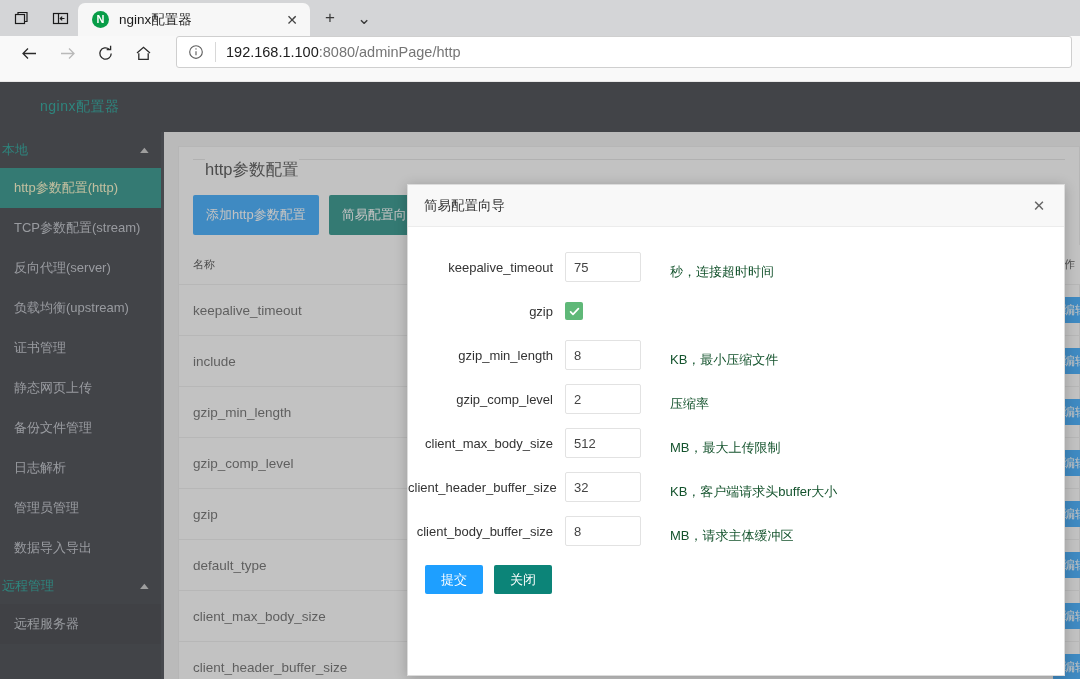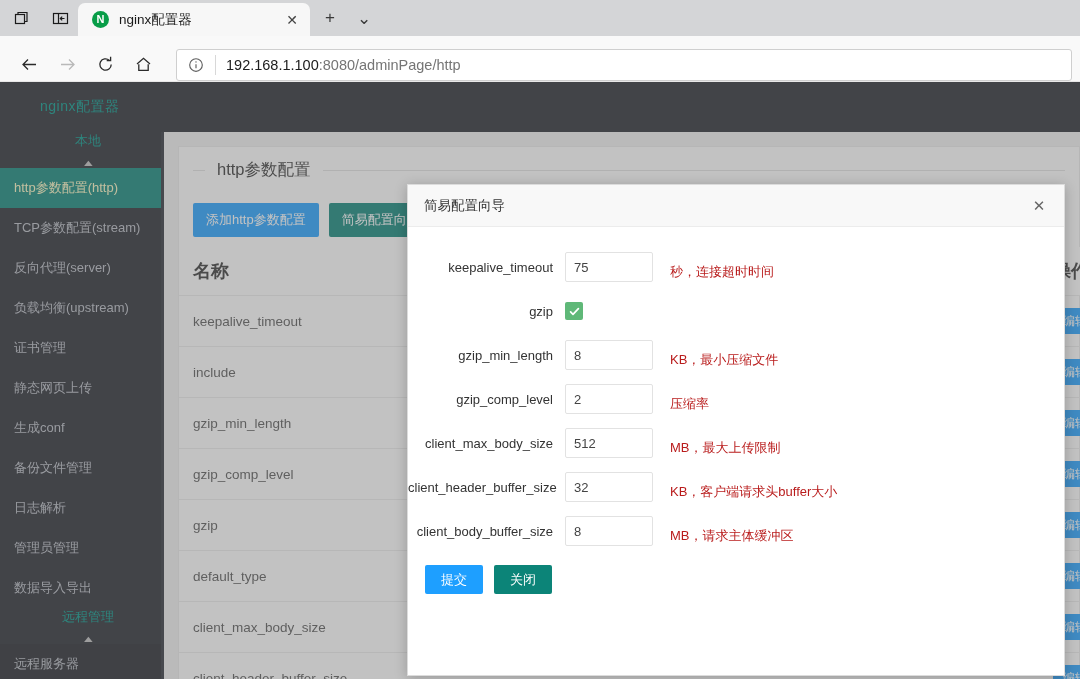--- a/index.html
+++ b/index.html
@@ -74,21 +74,21 @@
   .newtab-btn, .tablist-btn {
     width: 28px; height: 28px;
     display: flex; align-items: center; justify-content: center;
     font-size: 17px; color: #3a3a3a;
     cursor: pointer;
   }
 
   .browser-toolbar {
     height: 46px;
     background: #f9f9f9;
-    display: flex; align-items: flex-end;
+    display: flex; align-items: flex-start;
     padding: 0 8px 0 12px;
     gap: 4px;
     border-bottom: 1px solid #e8e8e8;
   }
   .nav-btn {
     width: 34px; height: 34px;
     display: flex; align-items: center; justify-content: center;
     color: #2b2b2b;
     cursor: pointer;
     border-radius: 4px;
@@ -157,26 +157,25 @@
   .sidebar {
     width: 164px;
     flex: 0 0 164px;
     background: #23262e;
     overflow: hidden;
     position: relative;
   }
   .side-group {
     display: flex; align-items: center;
     height: 36px;
-    padding: 0 15px 0 27px;
+    padding: 0 15px 0 2px;
     color: #009688;
     font-size: 13px;
     cursor: pointer;
     justify-content: space-between;
-    flex-direction: column;
   }
   .side-group .caret {
     font-size: 9px; color: #c2c2c2;
     transform: scaleX(1.6);
   }
   .side-item {
     display: block;
     height: 40px;
     line-height: 40px;
     padding-left: 14px;
@@ -203,64 +202,63 @@
     padding: 14px 0 0 14px;
     position: relative;
     overflow: hidden;
   }
   .card {
     background: #ffffff;
     min-height: 520px;
     border: 1px solid #eaeaea;
   }
   .fieldset-title {
-    margin: 12px 0 8px 0;
+    margin: 12px 0 0 0;
     padding: 0 14px;
-    display: flex; align-items: center;
-    gap: 12px;
+    display: flex; 
   }
   .fieldset-title .ft-line-left {
     width: 12px; height: 1px; background: #e2e2e2;
   }
   .fieldset-title .ft-text {
     font-size: 16.5px;
     color: #333;
     white-space: nowrap;
   }
   .fieldset-title .ft-line {
     flex: 1 1 auto; height: 1px; background: #e2e2e2;
   }
   .btn-row {
     padding: 14px 14px 10px 14px;
     display: flex; gap: 10px;
   }
   .btn {
-    height: 34px;
+    height: 40px;
     padding: 0 13px;
     border: none;
     border-radius: 2px;
     color: #fff;
     font-size: 13px;
     font-family: "Liberation Sans", sans-serif;
     cursor: pointer;
     white-space: nowrap;
   }
   .btn-primary { background: #1e9fff; }
   .btn-teal { background: #0c8478; }
   .btn-sm { height: 26px; padding: 0 10px; font-size: 12px; }
 
   table.data-table {
     width: 1040px;
     border-collapse: collapse;
     table-layout: fixed;
   }
   table.data-table th {
     text-align: left;
-    font-weight: bold;
-    font-size: 18px;
+    font-weight: normal;
+    font-size: 11px;
     color: #333;
     padding: 12px 14px;
     background: #fff;
     border-bottom: 1px solid #ededed;
     white-space: nowrap;
   }
   table.data-table td {
     font-size: 13.5px;
     color: #555;
     padding: 12px 14px;
@@ -327,21 +325,21 @@
     padding-right: 12px;
     font-size: 13px;
     color: #333;
     white-space: nowrap;
   }
   .form-ctrl {
     width: 88px;
     flex: 0 0 88px;
   }
   .form-input {
-    width: 88px;
+    width: 76px;
     height: 30px;
     border: 1px solid #e2e2e2;
     background: #fff;
     font-size: 13px;
     color: #444;
     padding: 0 8px;
     font-family: "Liberation Sans", sans-serif;
     border-radius: 2px;
   }
   .chk {
@@ -349,21 +347,21 @@
     background: #5fb878;
     border-radius: 2px;
     display: flex; align-items: center; justify-content: center;
     cursor: pointer;
   }
   .chk svg { display: block; }
   .form-help {
     flex: 1 1 auto;
     padding-left: 17px;
     font-size: 13px;
-    color: #b91c1c;
+    color: #14532d;
     white-space: nowrap;
     margin-top: 9px;
   }
   .modal-actions {
     display: flex; gap: 11px;
     padding: 12px 0 0 17px;
   }
   .modal-actions .btn { height: 29px; padding: 0 16px; }
 </style>
 </head>
@@ -448,21 +446,20 @@
           <div class="side-group">
             <span>本地</span>
             <span class="caret">▲</span>
           </div>
           <div class="side-item active"><span>http参数配置(http)</span></div>
           <div class="side-item"><span>TCP参数配置(stream)</span></div>
           <div class="side-item"><span>反向代理(server)</span></div>
           <div class="side-item"><span>负载均衡(upstream)</span></div>
           <div class="side-item"><span>证书管理</span></div>
           <div class="side-item"><span>静态网页上传</span></div>
-          <div class="side-item"><span>生成conf</span></div>
           <div class="side-item"><span>备份文件管理</span></div>
           <div class="side-item"><span>日志解析</span></div>
           <div class="side-item"><span>管理员管理</span></div>
           <div class="side-item"><span>数据导入导出</span></div>
           <div class="side-group">
             <span>远程管理</span>
             <span class="caret">▲</span>
           </div>
           <div class="side-item sub"><span>远程服务器</span></div>
         </div>

